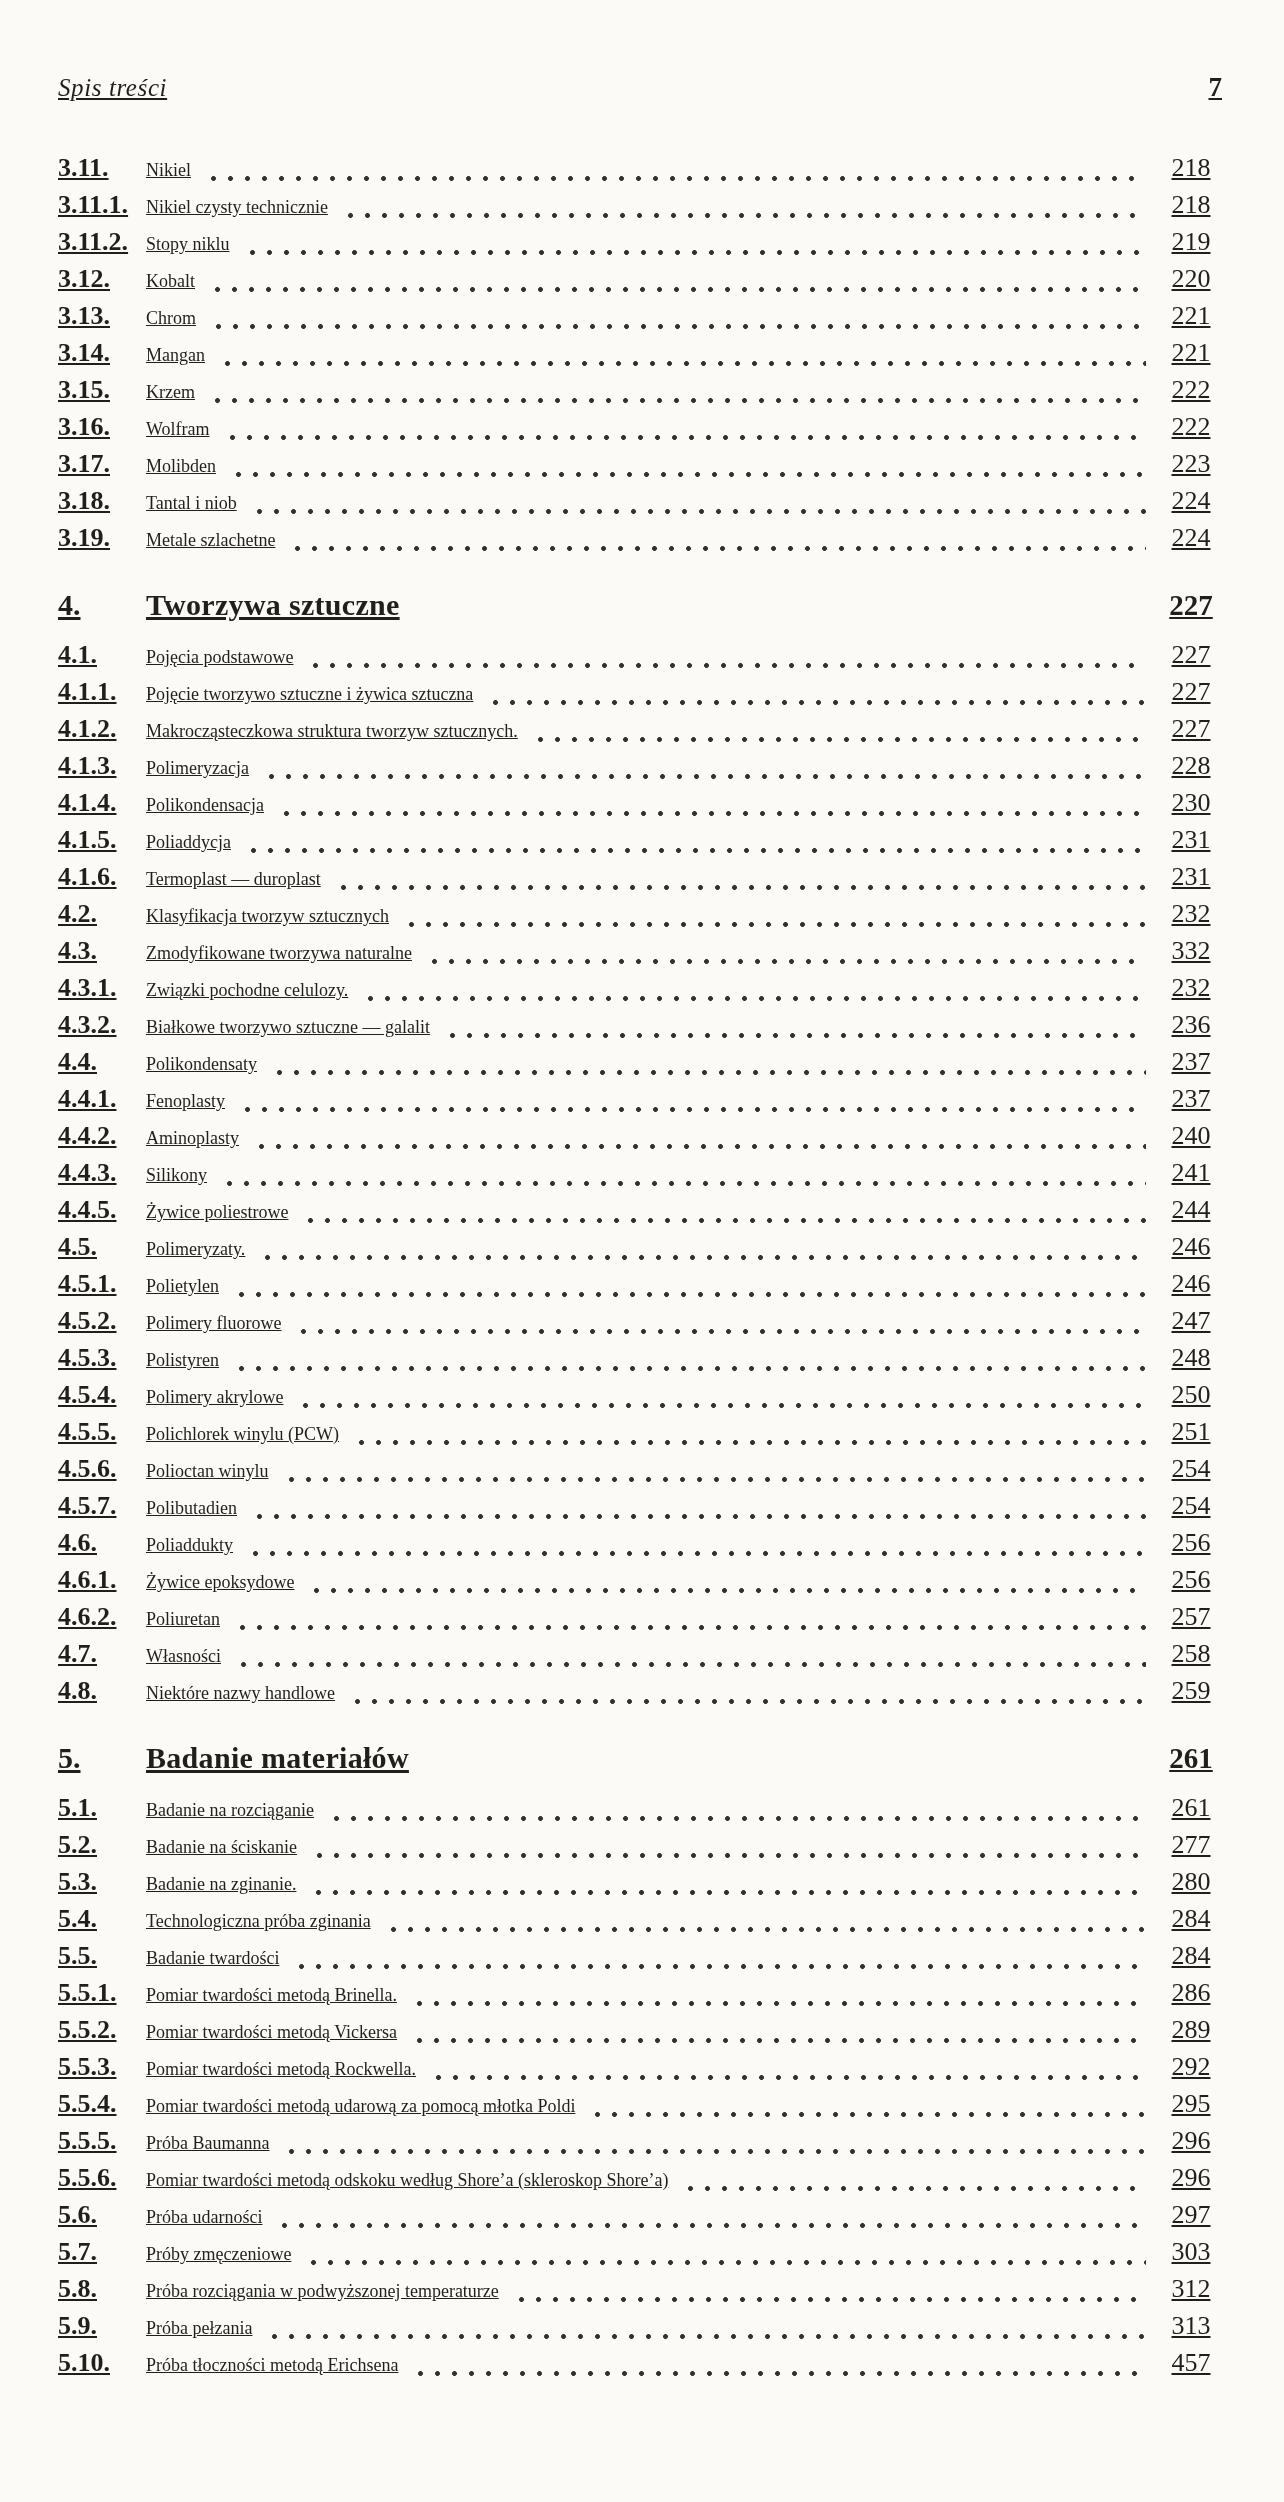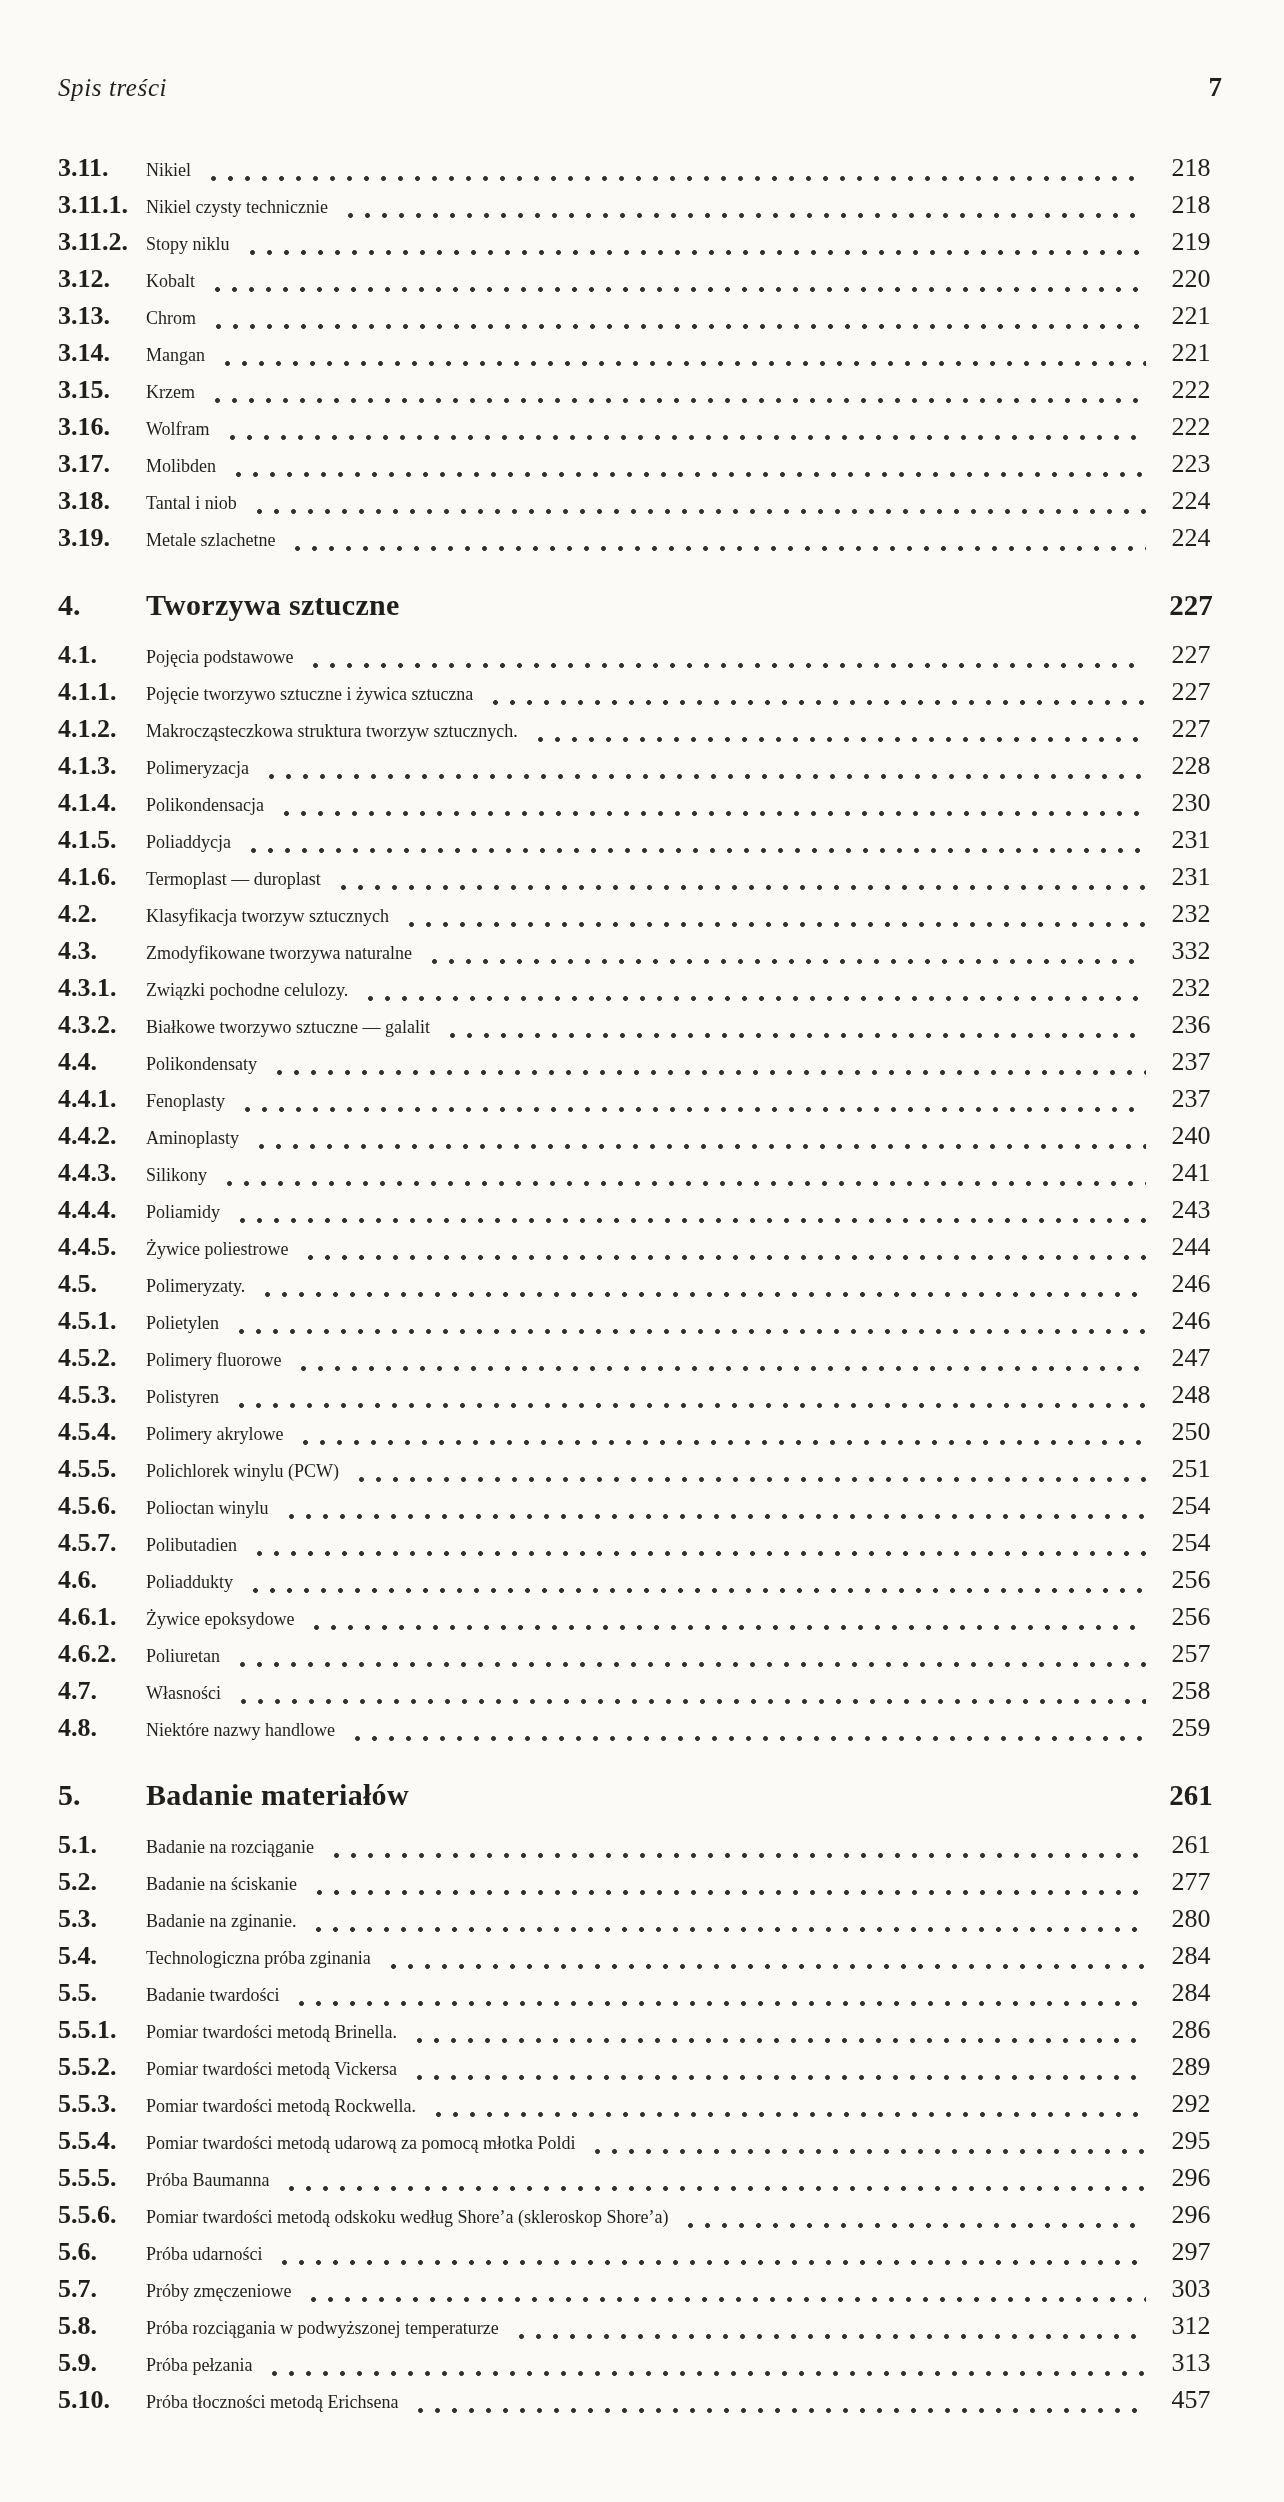--- a/index.html
+++ b/index.html
@@ -8,20 +8,21 @@
     background: #fbfaf6;
     color: #211f1c;
     font-family: "Liberation Serif", serif;
     overflow: hidden;
   }
   .page {
     width: 1284px;
     height: 2141px;
     padding: 72px 62px 0 58px;
     position: relative;
+    text-decoration: underline;
   }
   .running-header {
     display: flex;
     justify-content: space-between;
     align-items: baseline;
   }
   .running-title {
     font-style: italic;
     font-size: 25px;
     letter-spacing: 0.6px;
@@ -235,26 +236,20 @@
         <span class="dots"></span>
         <span class="pg">240</span>
       </div>
       <div class="toc-row">
         <span class="num">4.4.3.</span>
         <span class="title">Silikony</span>
         <span class="dots"></span>
         <span class="pg">241</span>
       </div>
       <div class="toc-row">
-        <span class="num">4.4.4.</span>
-        <span class="title">Poliamidy</span>
-        <span class="dots"></span>
-        <span class="pg">243</span>
-      </div>
-      <div class="toc-row">
         <span class="num">4.4.5.</span>
         <span class="title">Żywice poliestrowe</span>
         <span class="dots"></span>
         <span class="pg">244</span>
       </div>
       <div class="toc-row">
         <span class="num">4.5.</span>
         <span class="title">Polimeryzaty.</span>
         <span class="dots"></span>
         <span class="pg">246</span>

